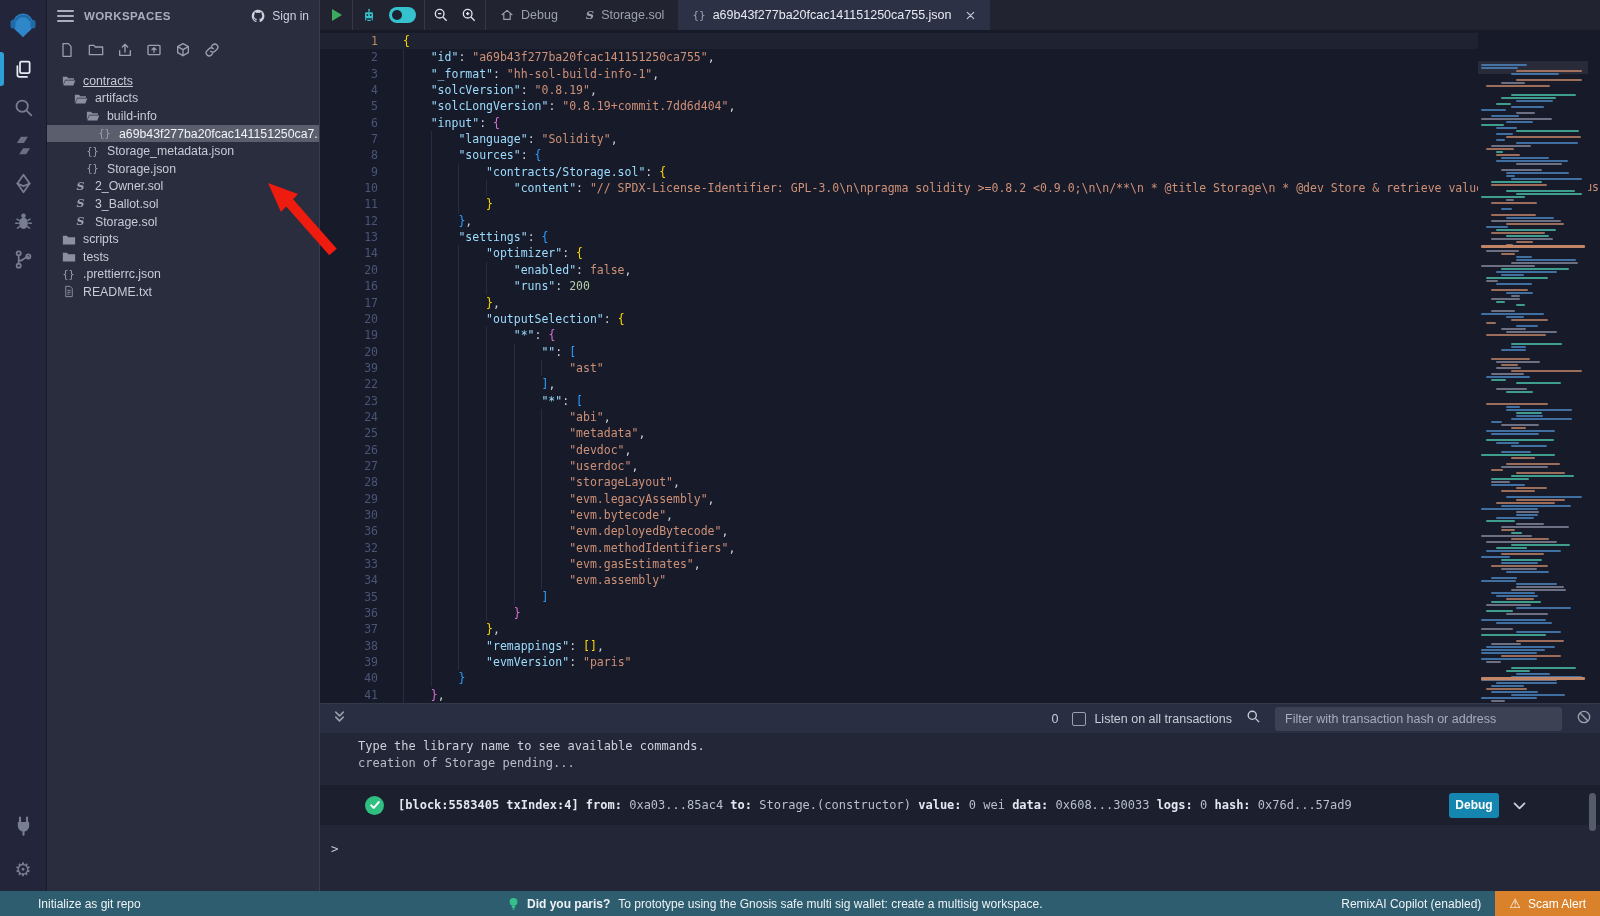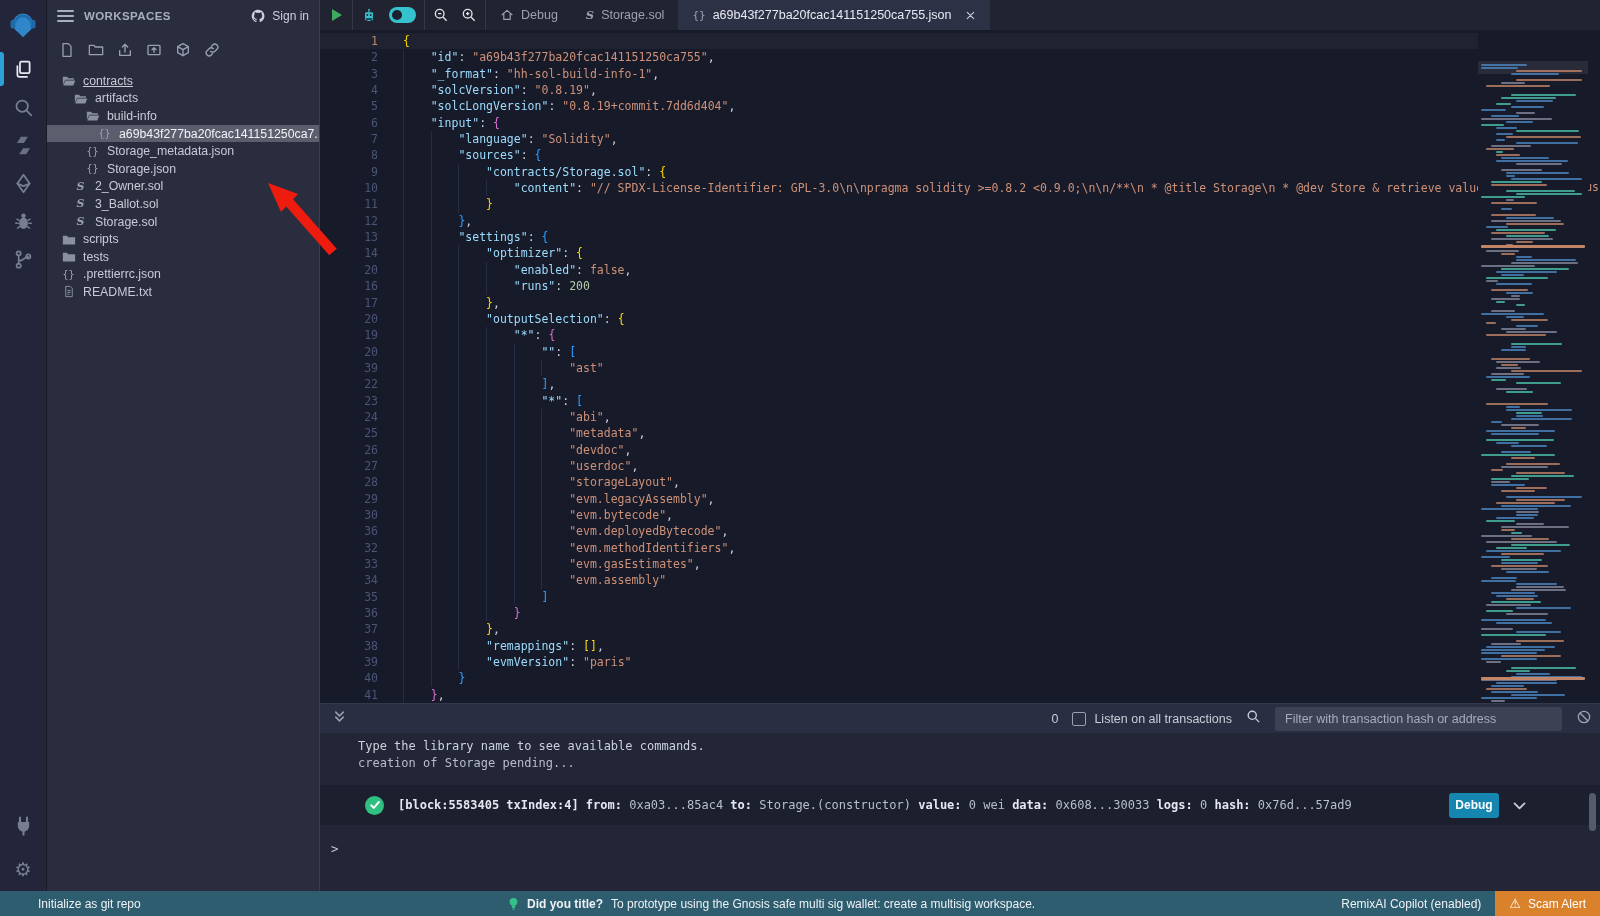--- a/index.html
+++ b/index.html
@@ -713,21 +713,21 @@
   </div>
 
   <div id="statusbar">
     <span class="sb-left">Initialize as git repo</span>
     <span class="sb-tip">
       <svg viewBox="0 0 12 16" fill="#35c08b">
           <circle cx="6" cy="5.5" r="4.5"></circle>
           <rect x="4" y="9.5" width="4" height="3" rx="1"></rect>
           <rect x="4.6" y="13" width="2.8" height="1.6" rx="0.8"></rect>
         </svg>
-      <b>Did you title?</b>
+      <b>Did you paris?</b>
       <span>To prototype using the Gnosis safe multi sig wallet: create a multisig workspace.</span>
     </span>
     <span class="sb-right">
       <span class="copilot">RemixAI Copilot (enabled)</span>
       <span class="scam">
         <span class="warn">⚠</span>
         <span>Scam Alert</span>
       </span>
     </span>
   </div>

